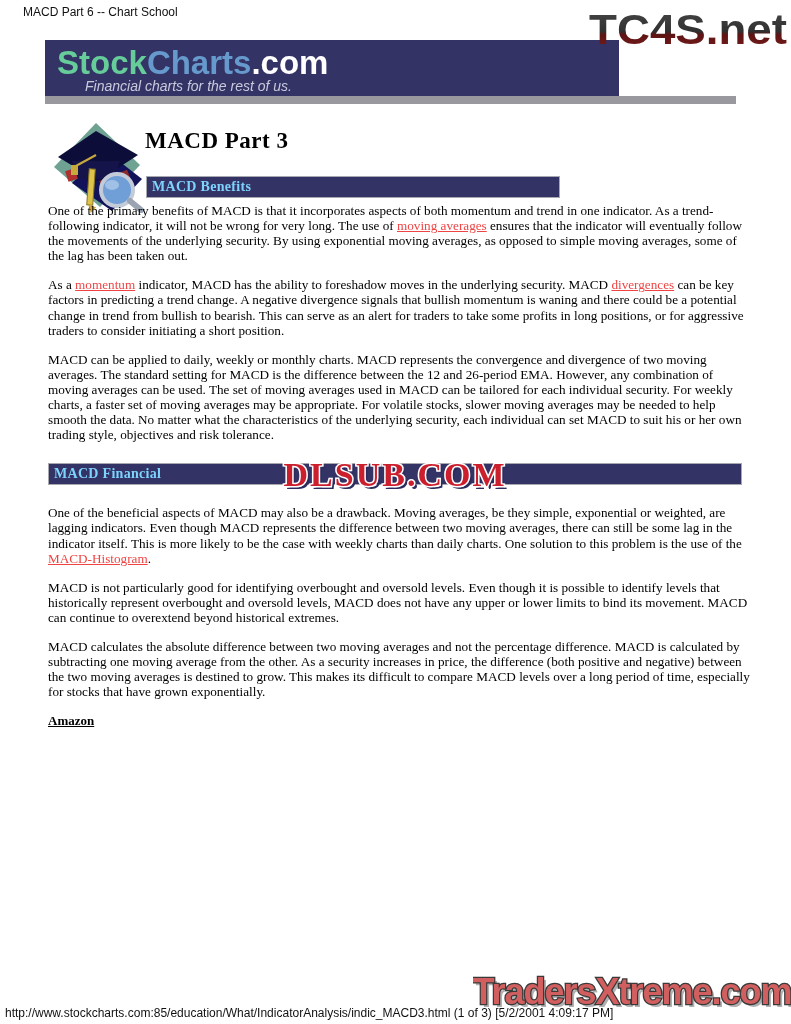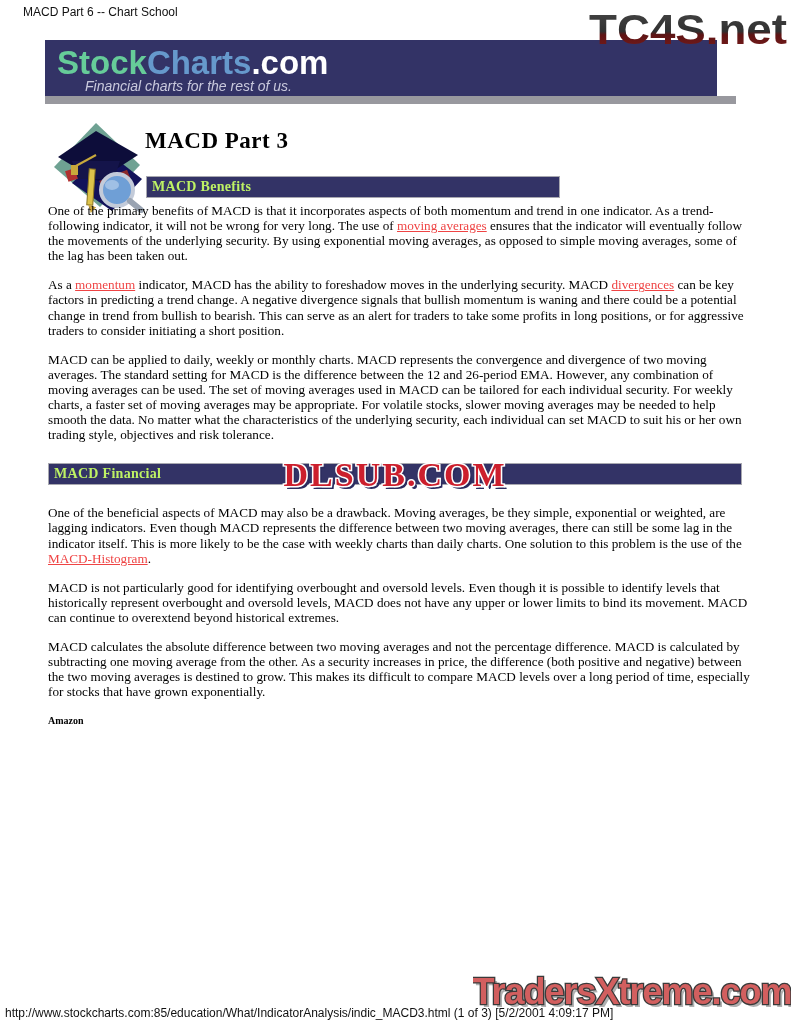--- a/index.html
+++ b/index.html
@@ -17,21 +17,21 @@
   .print-footer {
     position:absolute; left:5px; top:1006px;
     font-family:"Liberation Sans", sans-serif; font-size:12px; color:#111;
     white-space:nowrap;
   }
   
   .tc4s { position:absolute; right:0px; top:6px; z-index:5; }
   .tradersxtreme { position:absolute; right:0px; top:968px; z-index:5; }
   
   .banner {
-    position:absolute; left:45px; top:40px; width:672px; height:56px;
+    position:absolute; left:45px; top:40px; width:574px; height:56px;
     background:#333366; display:flex;
   }
   .banner-left { width:470px; position:relative; padding:6px 0 0 12px; }
   .banner-right {
     flex:1; border-left:1px solid rgba(255,255,255,0.35);
     display:flex; align-items:center; justify-content:center;
   }
   .sc-logo { font-family:"Liberation Sans", sans-serif; font-size:33px; font-weight:bold; letter-spacing:0px; line-height:33px; }
   .sc-stock { color:#66cc99; }
   .sc-charts { color:#6699cc; }
@@ -48,39 +48,39 @@
     position:absolute; left:45px; top:96px; width:691px; height:8px;
     background:#98989e;
   }
   
   .gradcap { position:absolute; left:48px; top:117px; }
   .article-title {
     position:absolute; left:145px; top:128px;
     font-size:23px; font-weight:bold; letter-spacing:0.5px;
   }
   .section-bar {
-    background:#333366; border:1px solid #a8a8b0; color:#bef264;
+    background:#333366; border:1px solid #a8a8b0; color:#7dd3fc;
     font-weight:bold; font-size:14px; line-height:20px; padding:0 4px 0 5px;
     letter-spacing:0.3px;
   }
   .bar-benefits { position:absolute; left:146px; top:176px; width:414px; height:22px; }
   
   .content {
     position:absolute; left:48px; top:203px; width:702px;
     font-size:13.2px; line-height:15.1px;
   }
   .content p { margin-bottom:14px; }
   a.lnk { color:#ef4444; text-decoration:underline; cursor:pointer; }
   .bar-drawbacks {
     position:relative; width:694px; height:22px; margin:21px 0 20px 0;
   }
   .dlsub {
     position:absolute; left:50%; top:-10px; transform:translateX(-50%); z-index:3;
   }
-  .subheading { font-weight:bold; font-size:10px; }
+  .subheading { font-weight:bold; font-size:13px;text-decoration:underline; }
 </style>
 </head>
 <body>
 
 <div class="page">
 
   <div class="print-title">MACD Part 6 -- Chart School</div>
 
   <div class="tc4s">
     <svg width="205" height="48" viewBox="0 0 205 48">

